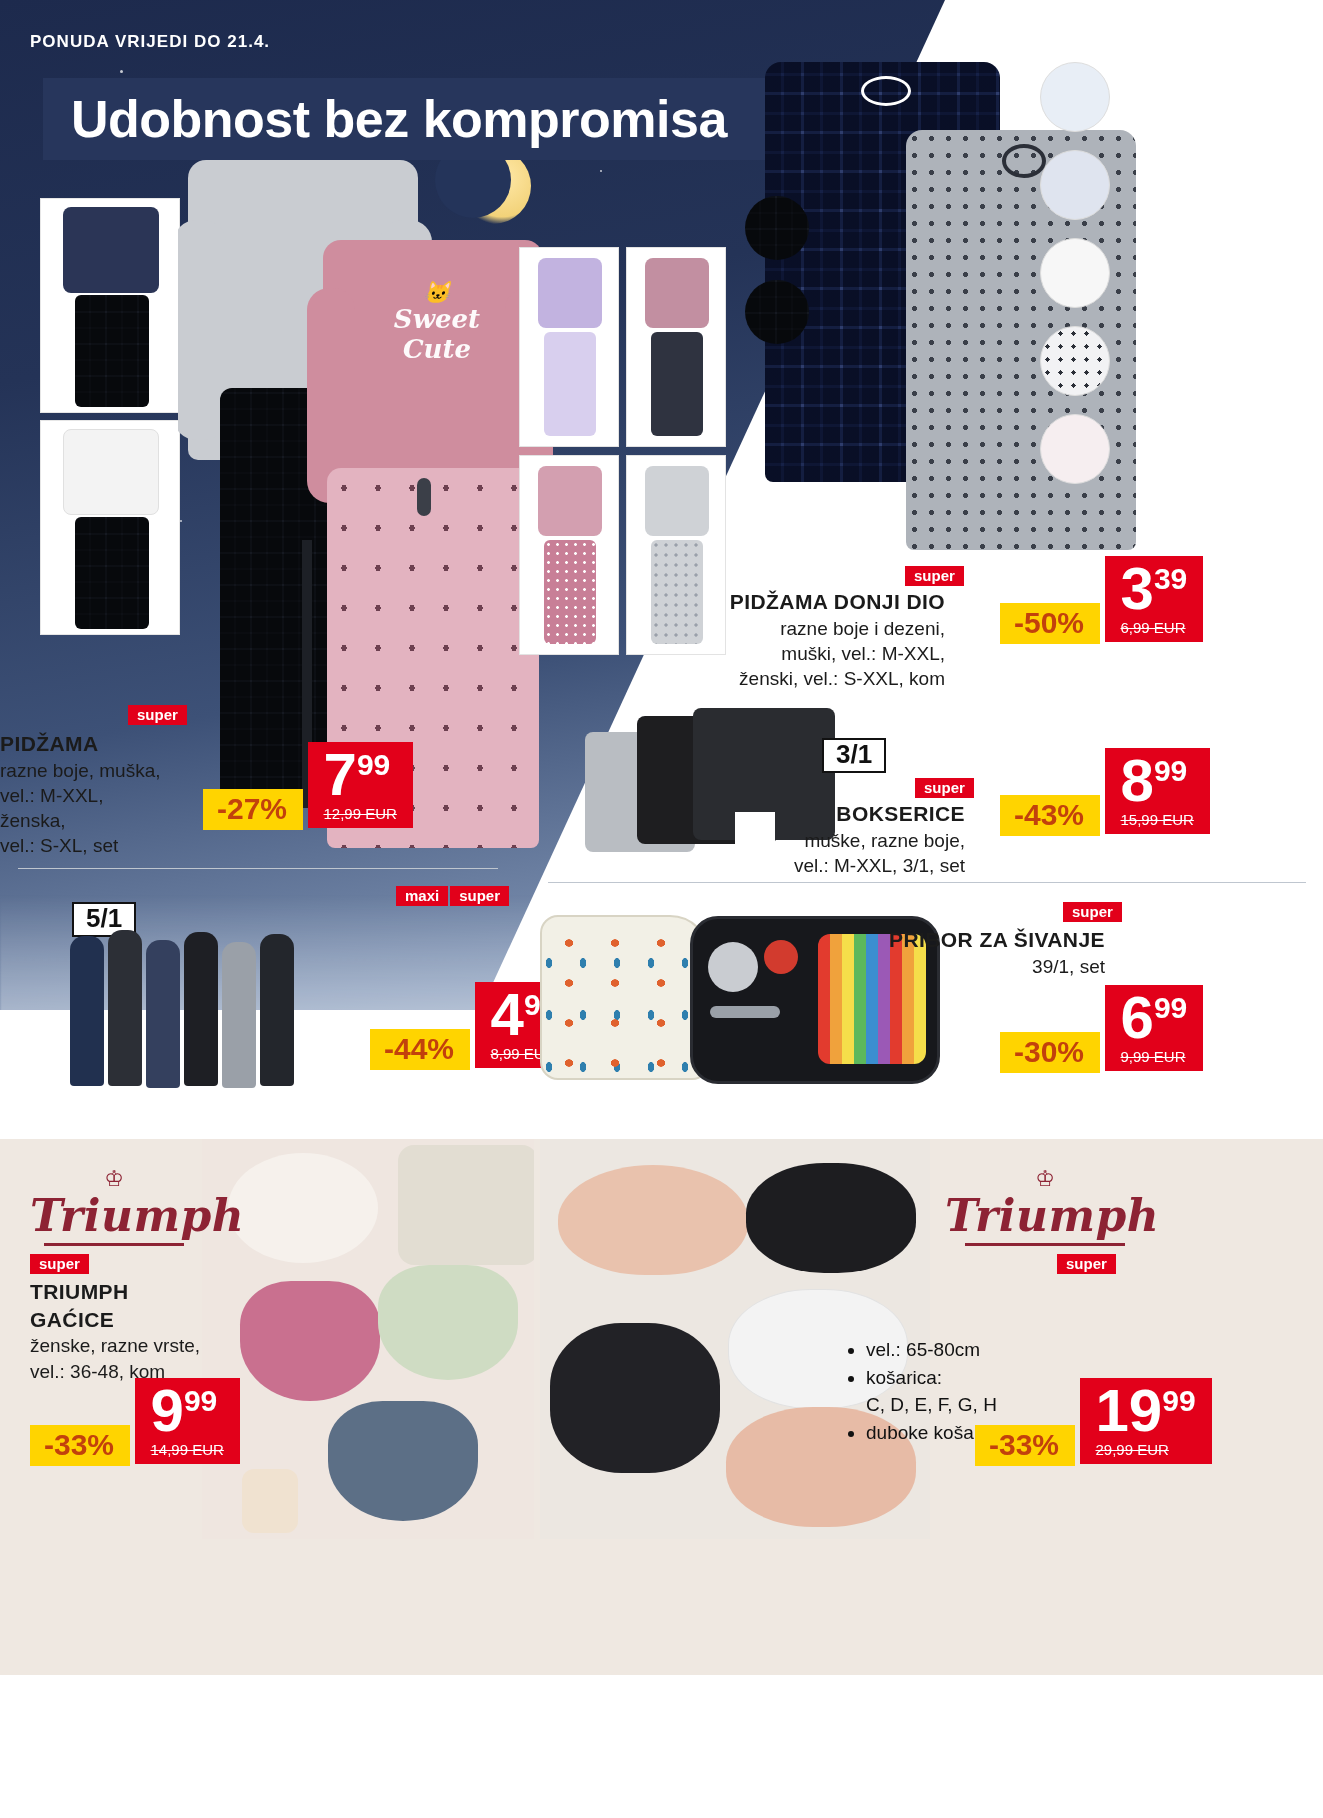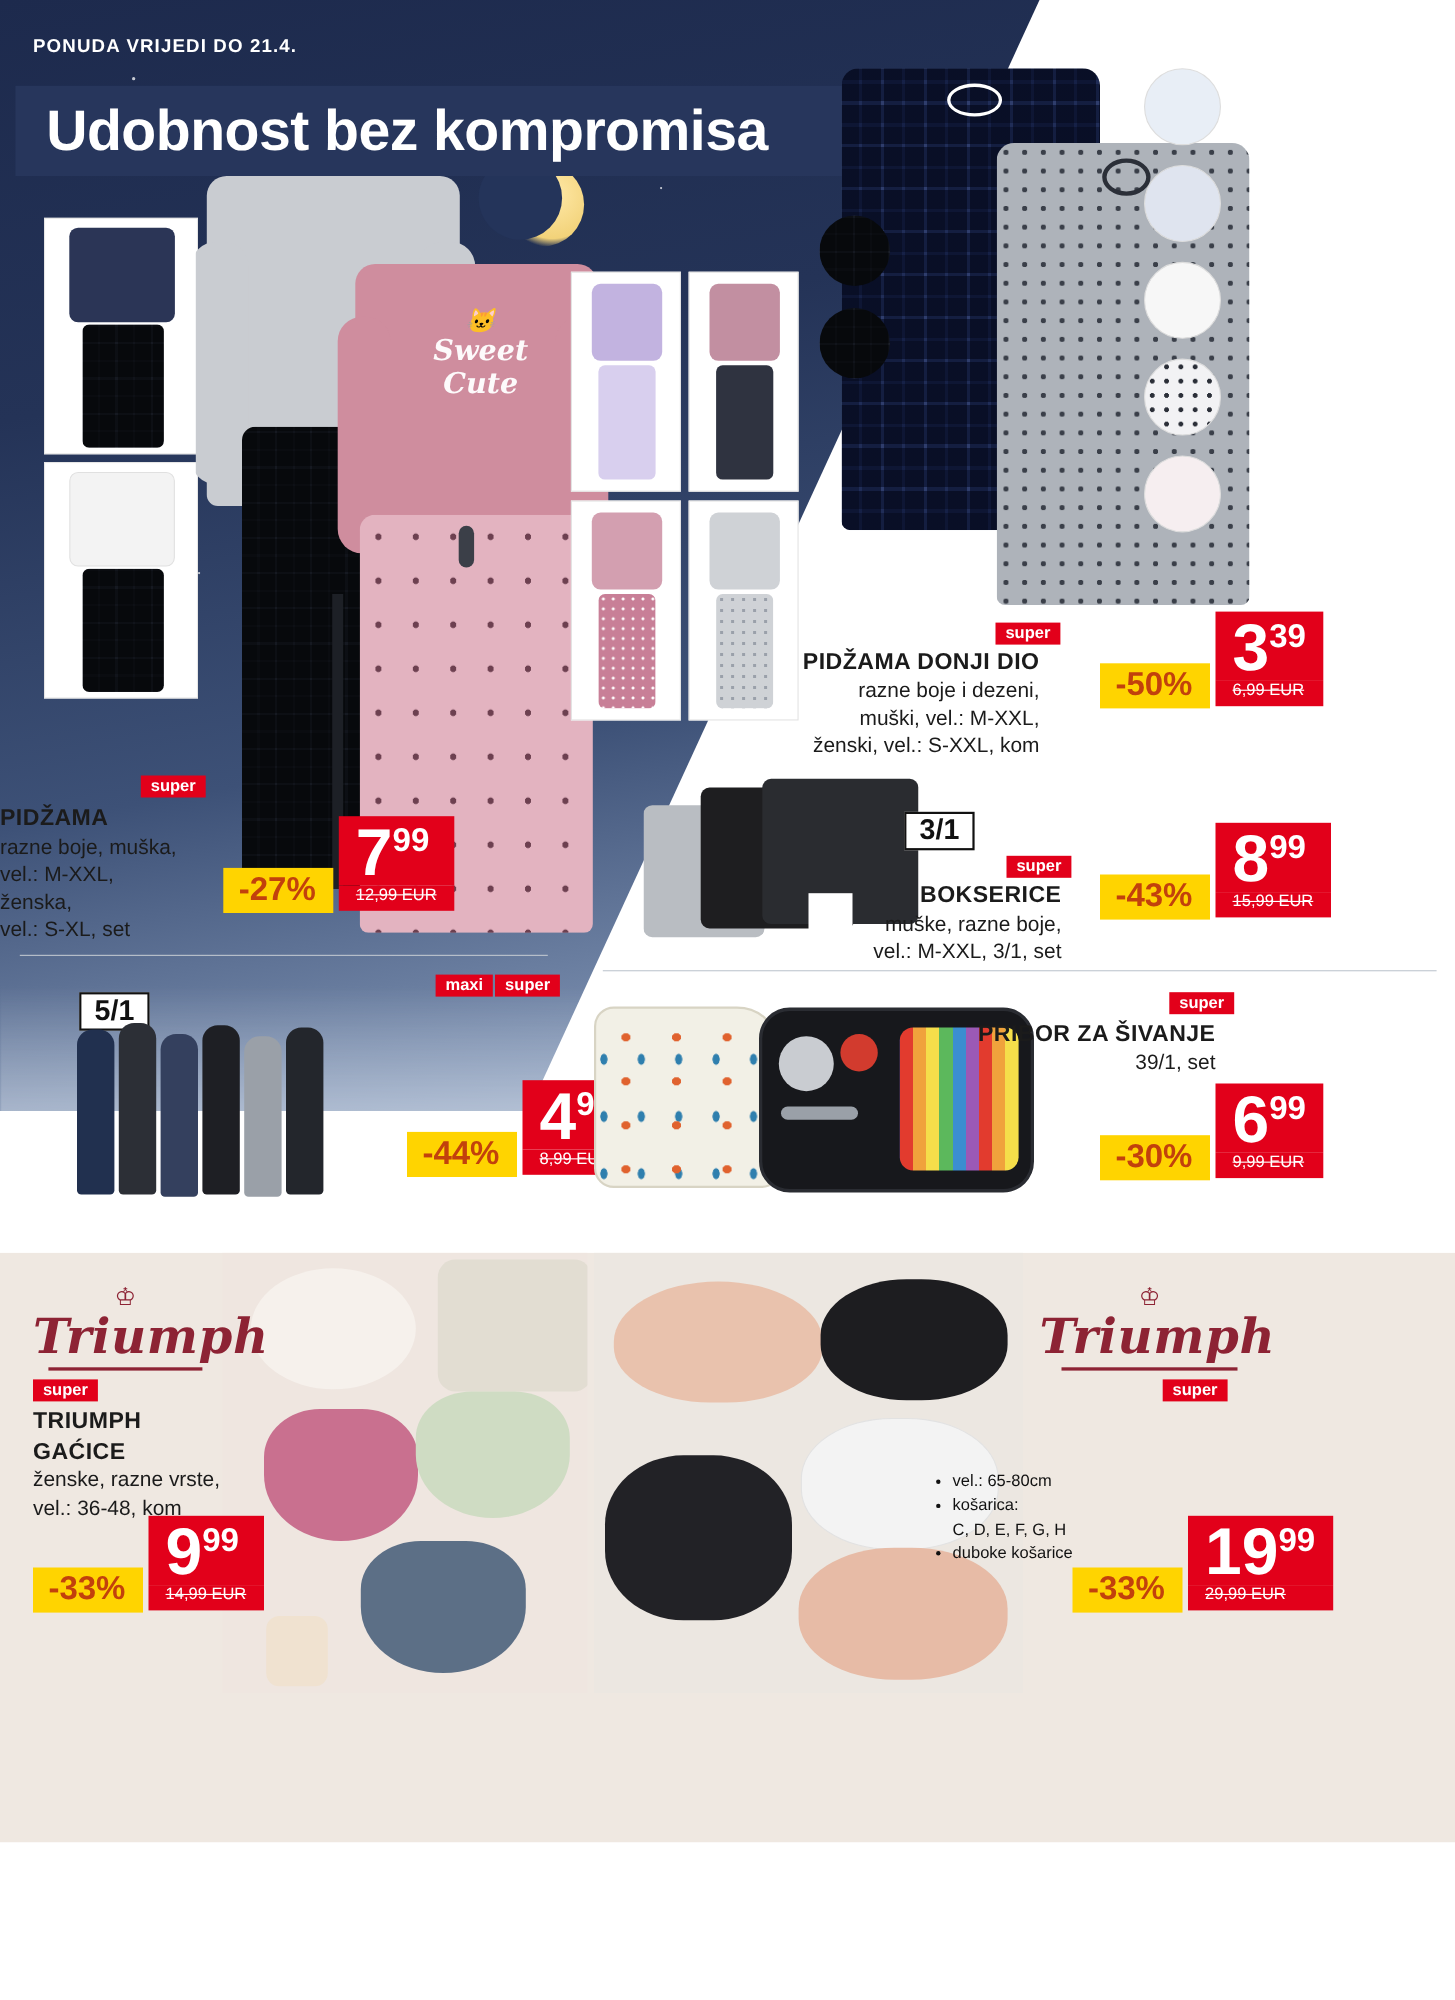--- a/index.html
+++ b/index.html
@@ -47,21 +47,21 @@
   .wedge-bottom-white{
     position:absolute; left:0; top:1010px; width:1323px; height:130px; background:#fff;
   }
 
   
   .offer-valid {
     position:absolute; left:30px; top:32px;
     font-size: 17px; letter-spacing: .06em; color:#ffffff; font-weight:600;
   }
   .title-bar {
-    position:absolute; left:14px; top:78px; width:760px; height:82px;
+    position:absolute; left:43px; top:78px; width:760px; height:82px;
     background:#27365c; display:flex; align-items:center; padding-left:28px;
   }
   .title-bar h1 {
     color:#ffffff; font-size:52px; font-weight:bold; letter-spacing:-.5px; white-space:nowrap;
   }
 
   
   .ph { position:absolute; overflow:hidden; }
   .cardimg { background:#fff; border:1px solid #e6e6e6; }
 
@@ -134,21 +134,21 @@
     position:absolute; left:0; top:1139px; width:1323px; height:536px;
     background:#efe8e1;
   }
   .triumph-logo { position:absolute; text-align:center; }
   .triumph-logo .word {
     font-family:"DejaVu Serif", serif; font-style:italic; font-weight:bold;
     font-size:44px; color:#8d2334; letter-spacing:.5px;
   }
   .crown { font-size:22px; color:#8d2334; line-height:1; }
 
-  .bullets { position:absolute; font-size:15px; color:#111; line-height:1.45; }
+  .bullets { position:absolute; font-size:19px; color:#111; line-height:1.45; }
   .bullets li { margin-left:16px; }
 
   
   .footer { position:absolute; left:0; top:1675px; width:1323px; height:143px; background:#fff; }
 
   
   .grid4 { position:absolute; left:519px; top:247px; width:207px; height:408px; }
   .grid4 .cell { position:absolute; width:100px; height:200px; background:#fff; border:1px solid #e3e3e3; overflow:hidden; }
 
   

